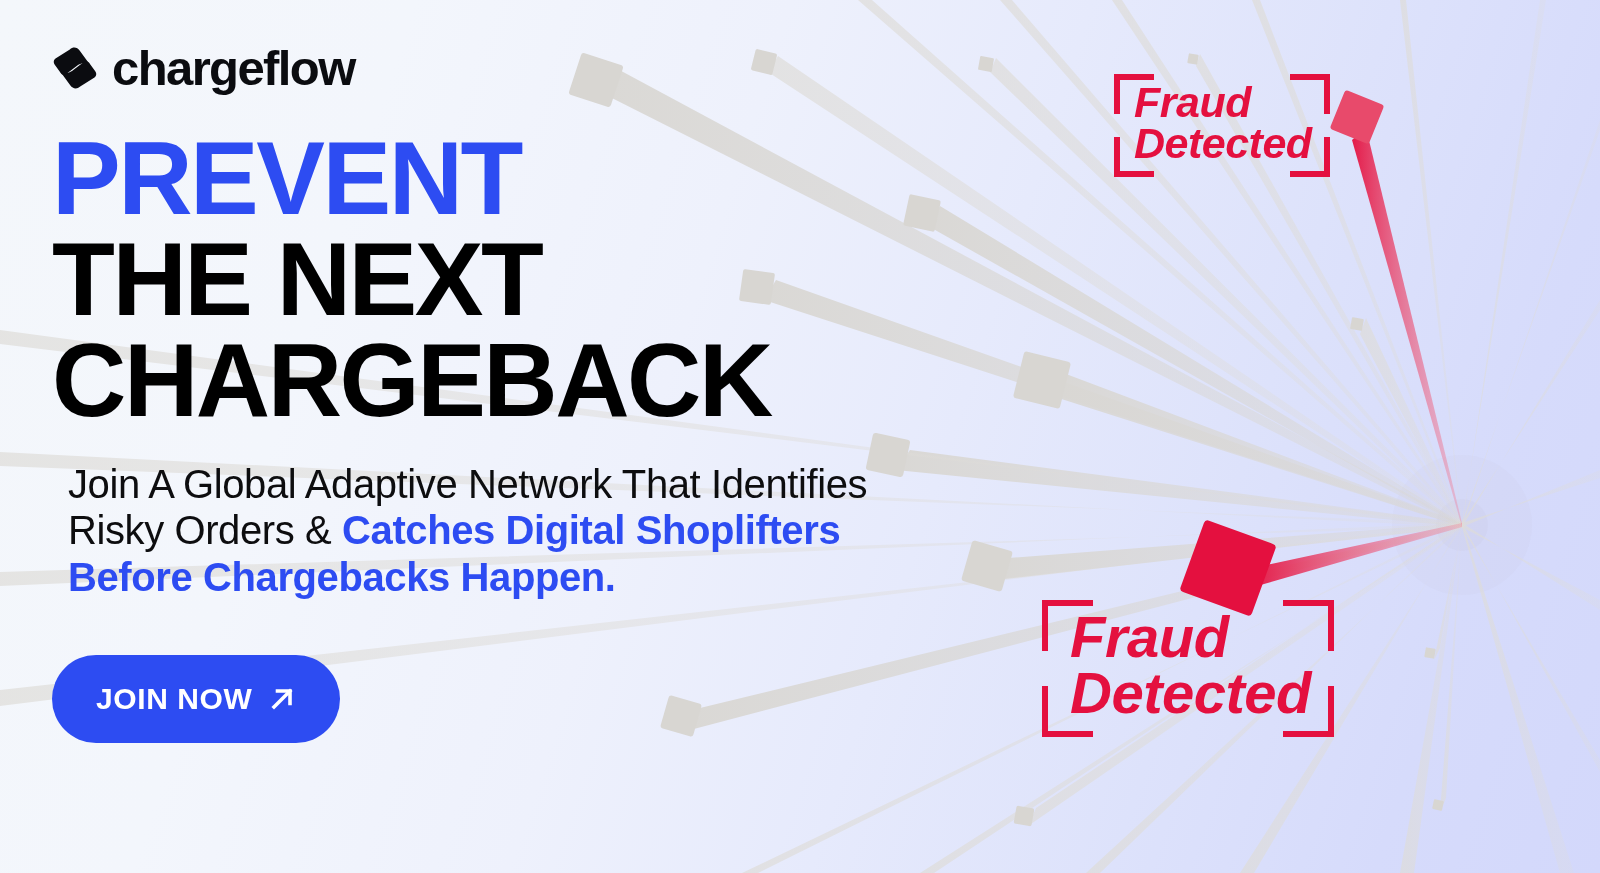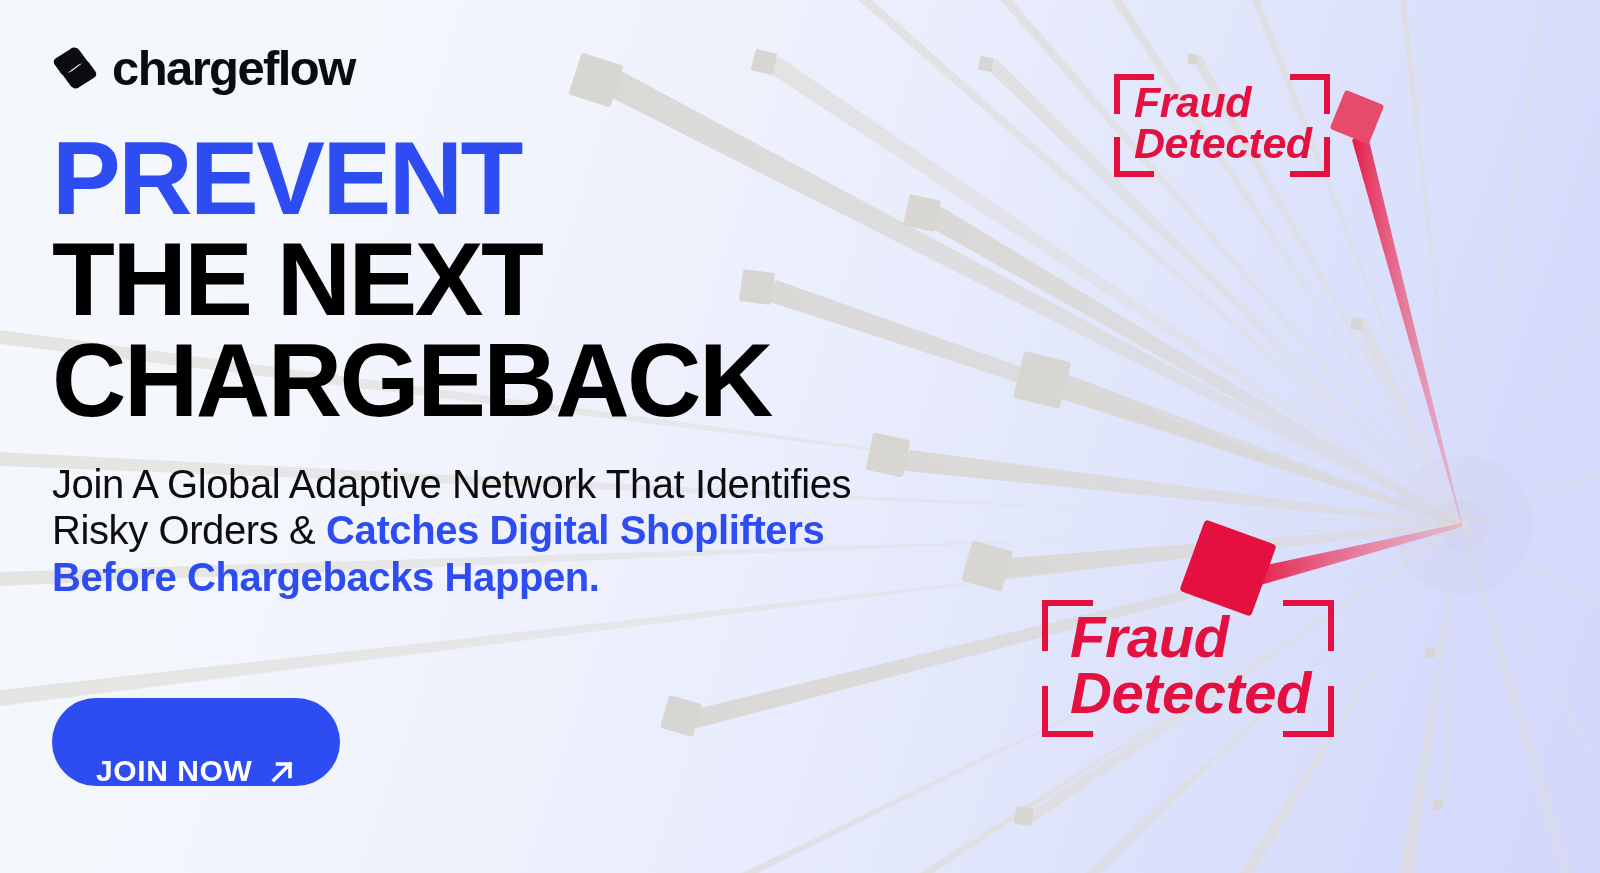--- a/index.html
+++ b/index.html
@@ -84,21 +84,21 @@
   .headline .hl-line {
     display: block;
     white-space: nowrap;
   }
   .headline .hl-accent {
     color: #2d4cf2;
   }
 
   
   .subhead {
-    margin: 30px 0 0 0;
+    margin: 30px 0 0 16px;
     font-family: "Liberation Sans Narrow", "Liberation Sans", sans-serif;
     font-size: 40px;
     line-height: 1.17;
     letter-spacing: -0.4px;
     color: #0d0d0f;
     max-width: 840px;
     font-weight: normal;
   }
   .subhead .sub-accent {
     color: #2d4cf2;
@@ -107,34 +107,33 @@
   .subhead .sub-plain {
     font-weight: normal;
   }
 
   
   .cta-wrap {
     margin-top: 54px;
   }
   .cta-button {
     display: inline-flex;
-    align-items: flex-end;
+    align-items: center;
     gap: 16px;
     background: #2d4cf2;
     color: #ffffff;
     border: none;
     border-radius: 999px;
     padding: 0 44px;
     height: 88px;
     font-family: "Liberation Sans", sans-serif;
     font-size: 30px;
     font-weight: bold;
     letter-spacing: 0.6px;
     cursor: pointer;
-    margin-top: 43px;
   }
   .cta-label { line-height: 1; }
   .cta-arrow {
     display: block;
     width: 28px;
     height: 28px;
     flex: none;
   }
 
   

